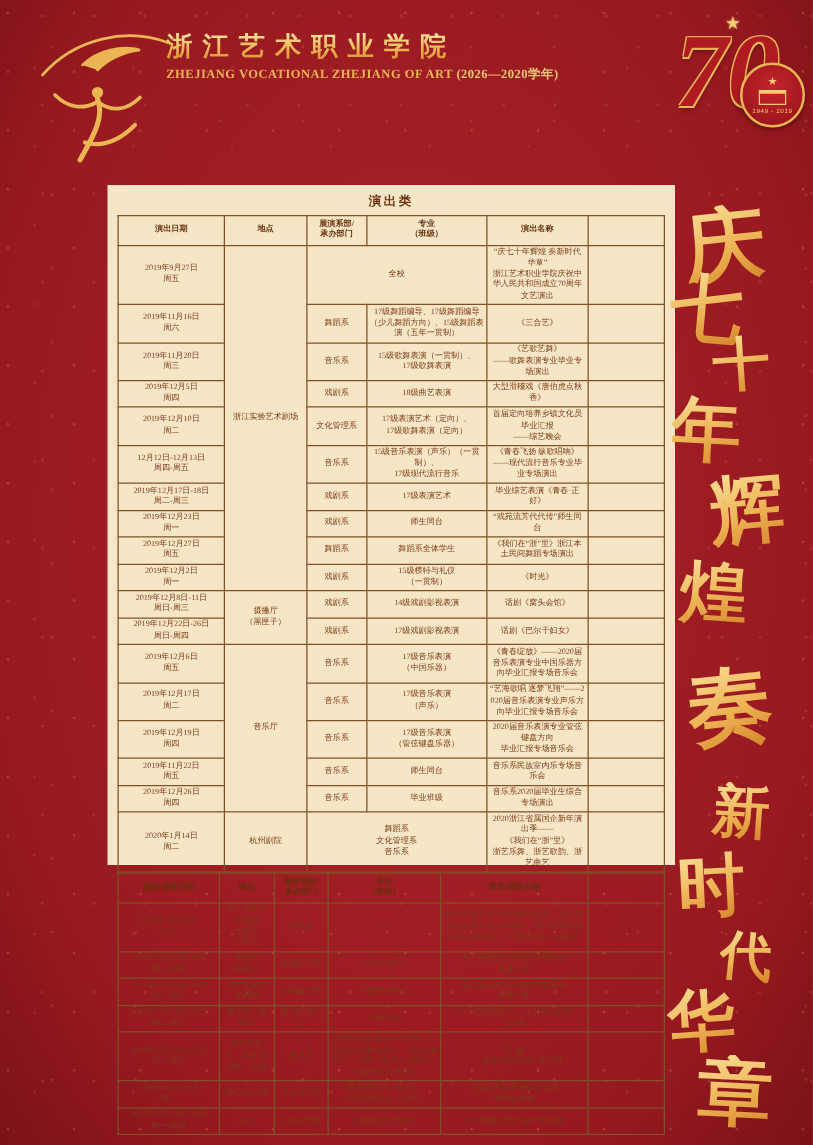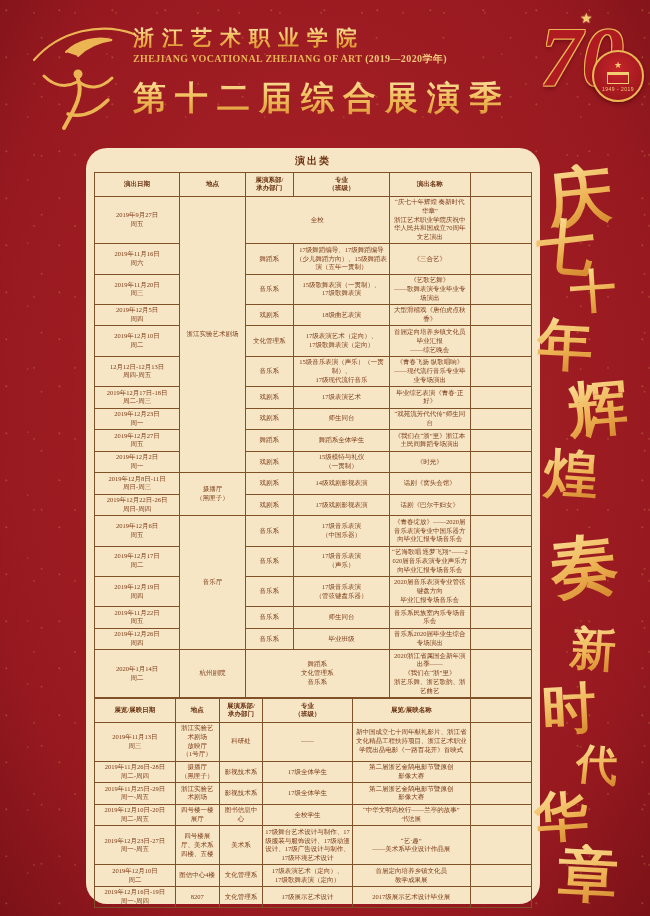--- a/index.html
+++ b/index.html
@@ -39,22 +39,22 @@
   .badge-emblem{
     position:absolute;right:0px;top:34px;width:48px;height:48px;border-radius:50%;
     border:2px solid #eab654;background:radial-gradient(circle at 50% 38%,#c5252b 0%,#9c161c 80%);
     display:flex;flex-direction:column;align-items:center;justify-content:center;box-shadow:0 2px 4px rgba(60,0,0,.5);
   }
   .badge-emblem .mini-star{font-size:9px;color:#f4cd72;line-height:1;}
   .badge-emblem .gate{width:20px;height:8px;border:1px solid #f4cd72;border-top-width:3px;margin:2px 0 2px;}
   .badge-years{font-size:5px;color:#f4cd72;letter-spacing:.5px;white-space:nowrap;}
   
   .panel{
-    position:absolute;left:86px;top:148px;width:454px;height:756px;
-    background:#f7e6c5;padding:0;box-sizing:border-box;border-radius:21px;
+    position:absolute;left:86px;top:148px;width:454px;height:544px;
+    background:#f7e6c5;padding:0;box-sizing:border-box;
   }
   .sec-title{font-size:10px;font-weight:bold;letter-spacing:2px;color:#6d3312;text-align:center;margin:6px 0 4px;}
   table{border-collapse:collapse;width:438px;margin:0 auto;table-layout:fixed;}
   th,td{
     border:1px solid #7e5128;color:#7a3a17;font-size:6.5px;line-height:1.35;
     text-align:center;vertical-align:middle;padding:1.5px 2px;white-space:pre-line;
     word-break:break-all;font-family:"Liberation Serif", serif;
   }
   th{font-weight:bold;color:#67300f;padding:2.5px 1px;}
   
@@ -87,23 +87,22 @@
       <path d="M52,61 C58,76 48,92 38,110" stroke-width="4"></path>
       <path d="M51,64 C40,70 28,68 18,58" stroke-width="3"></path>
       <path d="M53,64 C64,72 76,70 86,60" stroke-width="3"></path>
       <path d="M42,96 C56,100 70,94 82,82" stroke-width="3.4"></path>
     </g>
   </svg>
   <div class="titles">
     <div class="school-cn goldtext">浙江艺术职业学院</div>
     <div class="school-en">
       <span>ZHEJIANG VOCATIONAL ZHEJIANG OF ART</span>
-      <span class="yr">(2019—2020学年)</span>
+      <span class="yr">(2026—2020学年)</span>
     </div>
-    <div class="season goldtext">第十二届综合展演季</div>
   </div>
   <div class="badge">
     <div class="badge-num">70</div>
     <div class="badge-star">★</div>
     <div class="badge-emblem">
       <span class="mini-star">★</span>
       <span class="gate"></span>
       <span class="badge-years">1949 - 2019</span>
     </div>
   </div>

